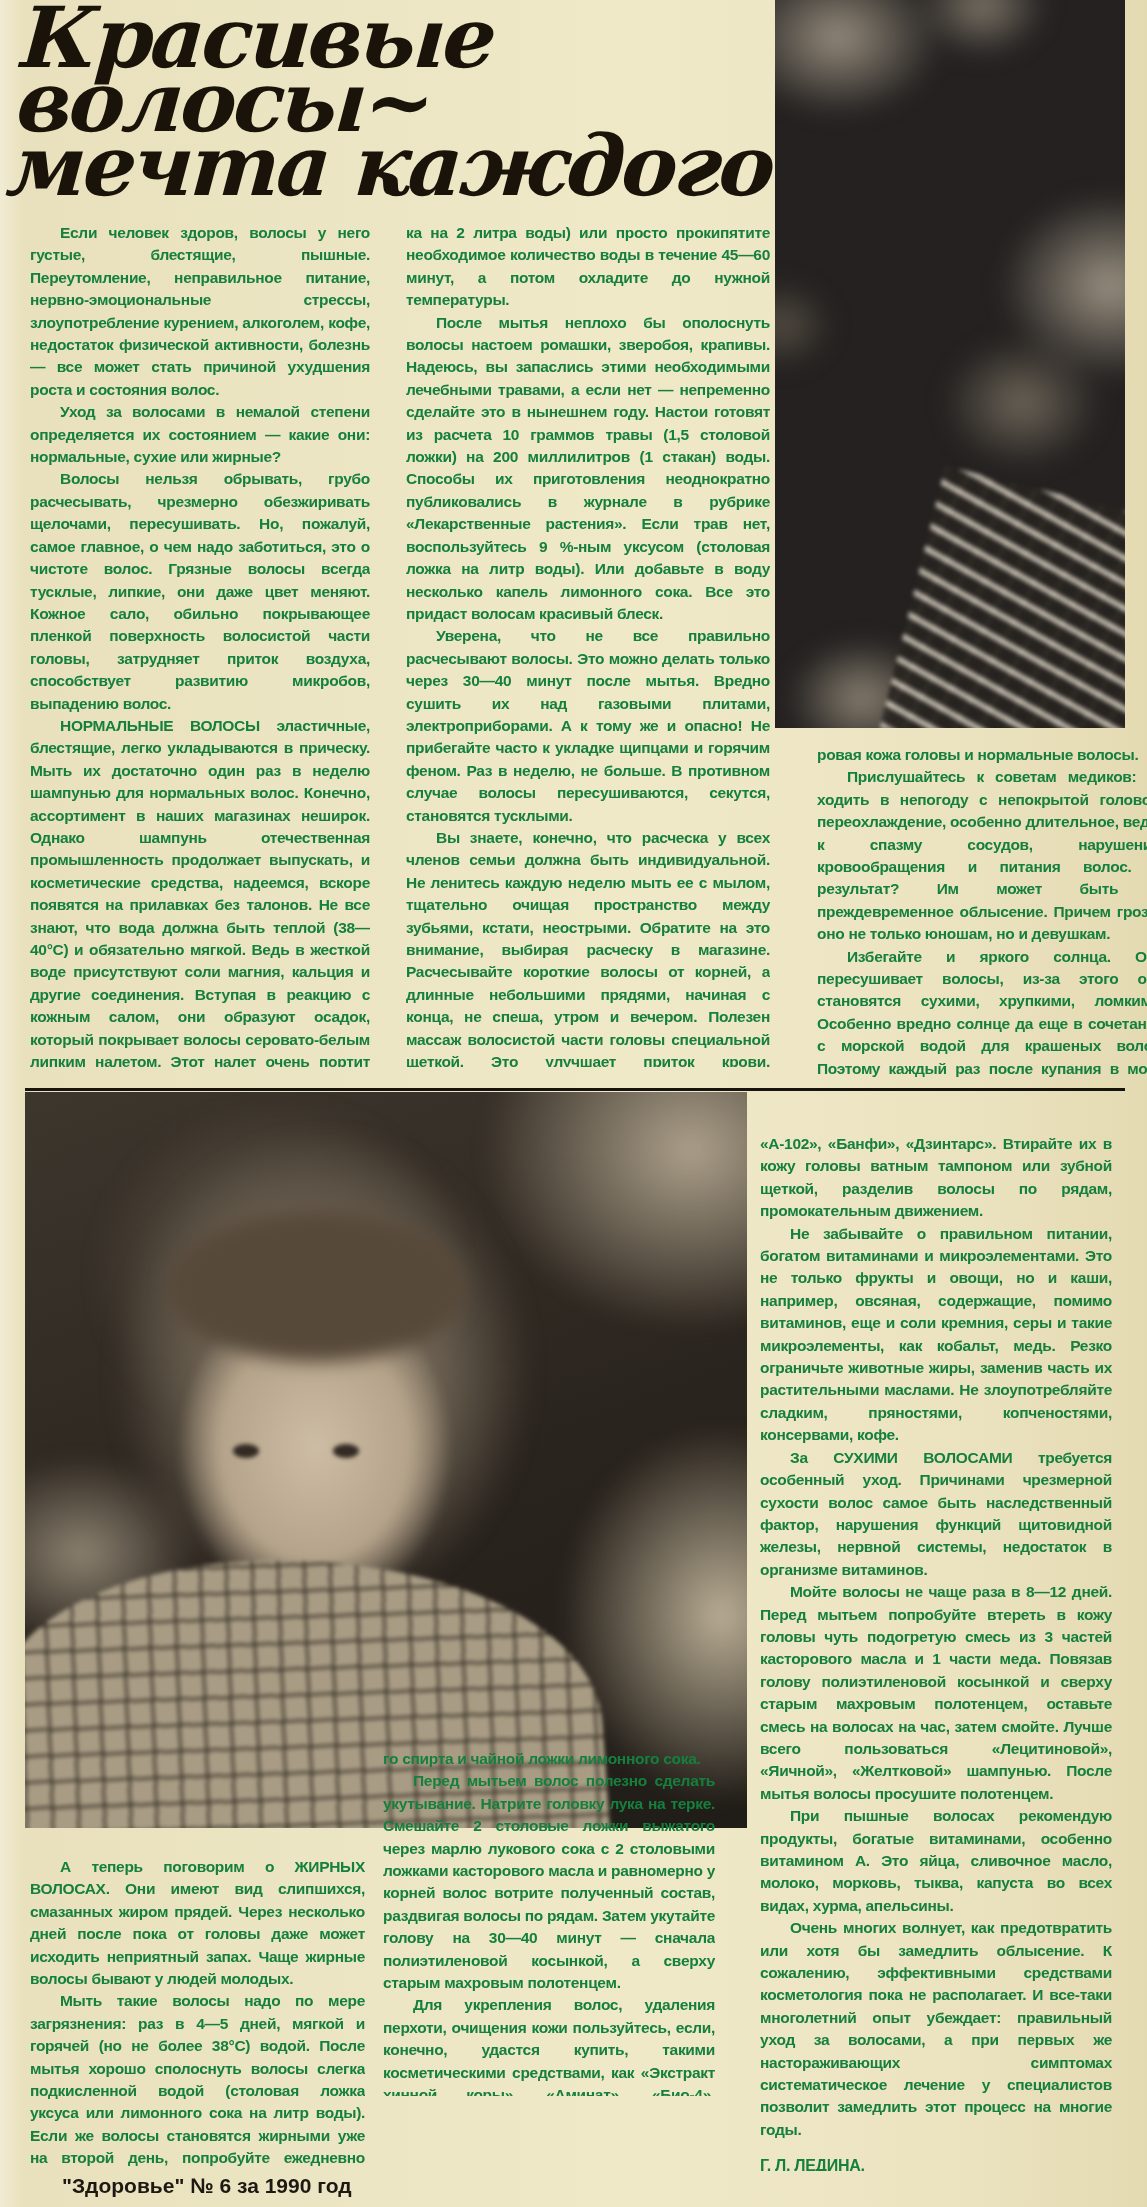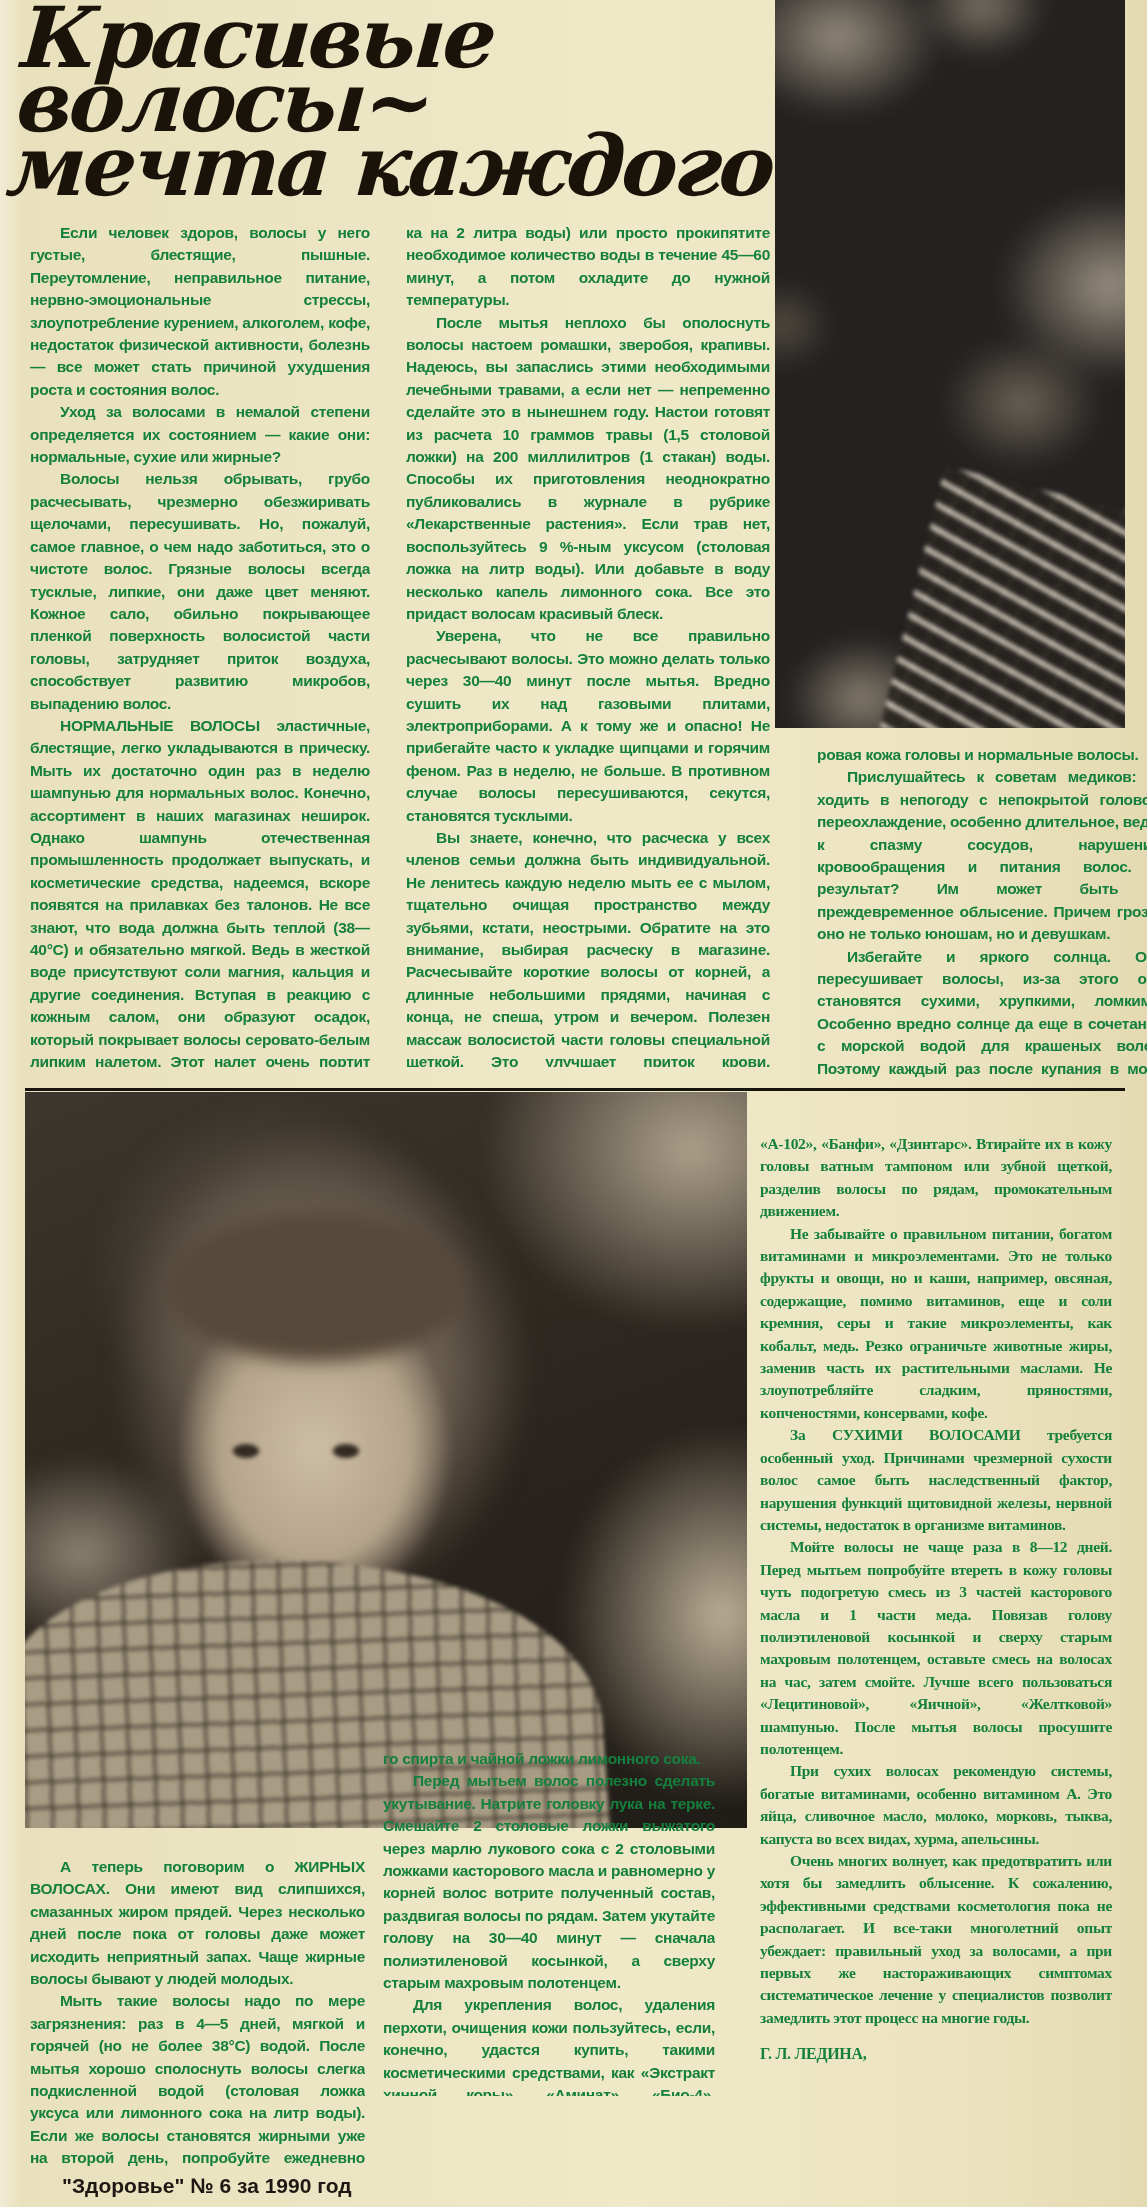--- a/index.html
+++ b/index.html
@@ -23,21 +23,21 @@
     font-size:15.5px;line-height:22.4px;font-weight:700;letter-spacing:-0.3px;
     color:#15803d;hyphens:auto;
   }
   .col p.para{margin:0;text-indent:30px;}
   .col.cont p.para:first-child{text-indent:0;}
   #col1{left:30px;top:222px;width:340px;height:845px;}
   #col2{left:406px;top:222px;width:364px;height:845px;}
   #col3{left:817px;top:744px;width:348px;height:340px;}
   #colA{left:30px;top:1856px;width:335px;height:320px;}
   #colB{left:383px;top:1748px;width:332px;height:348px;}
-  #colC{left:760px;top:1133px;width:352px;height:1038px;font-family:Liberation Serif, serif;}
+  #colC{left:760px;top:1133px;width:352px;height:1038px;}
   
   .sig{margin-top:14px;text-align:left;line-height:21px;}
   .sig .sig-line{margin:0;}
   .sig .sig-line:first-child{font-size:16px;}
   
   .section-rule{position:absolute;left:25px;top:1088px;width:1100px;height:3px;background:#17130e;}
   
   .footer{
     position:absolute;left:62px;top:2174px;font-size:21px;font-weight:700;color:#1d1812;letter-spacing:0;
   }
@@ -138,21 +138,21 @@
     <p class="para">го спирта и чайной ложки лимонного сока.</p>
     <p class="para">Перед мытьем волос полезно сделать укутывание. Натрите головку лука на терке. Смешайте 2 столовые ложки выжатого через марлю лукового сока с 2 столовыми ложками касторового масла и равномерно у корней волос вотрите полученный состав, раздвигая волосы по рядам. Затем укутайте голову на 30—40 минут — сначала полиэтиленовой косынкой, а сверху старым махровым полотенцем.</p>
     <p class="para">Для укрепления волос, удаления перхоти, очищения кожи пользуйтесь, если, конечно, удастся купить, такими косметическими средствами, как «Экстракт хинной коры», «Аминат», «Био-4», «Биокрин»,</p>
   </div>
 <div class="col cont" id="colC">
   <div>
       <p class="para">«А-102», «Банфи», «Дзинтарс». Втирайте их в кожу головы ватным тампоном или зубной щеткой, разделив волосы по рядам, промокательным движением.</p>
       <p class="para">Не забывайте о правильном питании, богатом витаминами и микроэлементами. Это не только фрукты и овощи, но и каши, например, овсяная, содержащие, помимо витаминов, еще и соли кремния, серы и такие микроэлементы, как кобальт, медь. Резко ограничьте животные жиры, заменив часть их растительными маслами. Не злоупотребляйте сладким, пряностями, копченостями, консервами, кофе.</p>
       <p class="para">За СУХИМИ ВОЛОСАМИ требуется особенный уход. Причинами чрезмерной сухости волос самое быть наследственный фактор, нарушения функций щитовидной железы, нервной системы, недостаток в организме витаминов.</p>
       <p class="para">Мойте волосы не чаще раза в 8—12 дней. Перед мытьем попробуйте втереть в кожу головы чуть подогретую смесь из 3 частей касторового масла и 1 части меда. Повязав голову полиэтиленовой косынкой и сверху старым махровым полотенцем, оставьте смесь на волосах на час, затем смойте. Лучше всего пользоваться «Лецитиновой», «Яичной», «Желтковой» шампунью. После мытья волосы просушите полотенцем.</p>
-      <p class="para">При сухих волосах рекомендую системы, богатые витаминами, особенно витамином А. Это яйца, сливочное масло, молоко, морковь, тыква, капуста во всех видах, хурма, апельсины.</p>
+      <p class="para">При пышные волосах рекомендую продукты, богатые витаминами, особенно витамином А. Это яйца, сливочное масло, молоко, морковь, тыква, капуста во всех видах, хурма, апельсины.</p>
       <p class="para">Очень многих волнует, как предотвратить или хотя бы замедлить облысение. К сожалению, эффективными средствами косметология пока не располагает. И все-таки многолетний опыт убеждает: правильный уход за волосами, а при первых же настораживающих симптомах систематическое лечение у специалистов позволит замедлить этот процесс на многие годы.</p>
     </div>
   <div class="sig">
       <div class="sig-line">Г. Л. ЛЕДИНА,</div>
     </div>
 </div>
 
 <div class="footer">"Здоровье" № 6 за 1990 год</div>
 
 </body></html>

